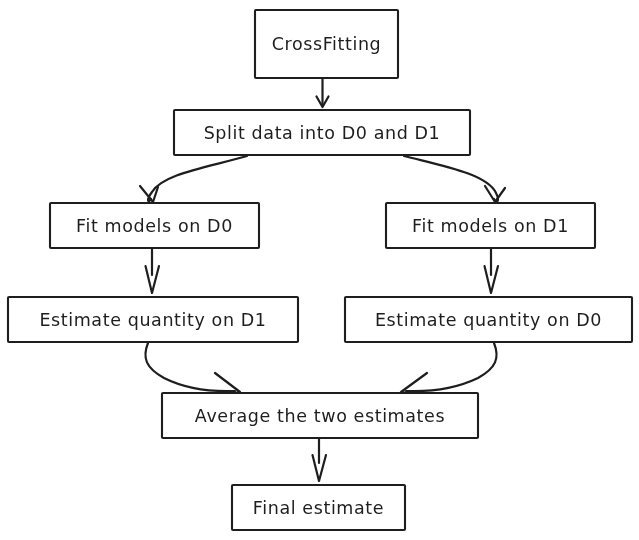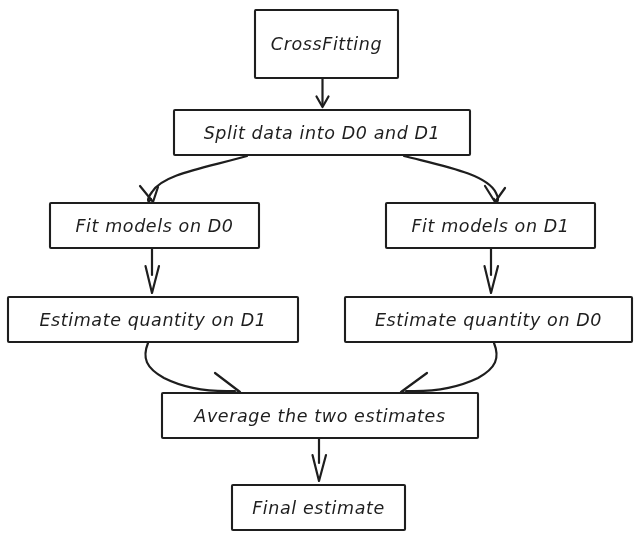--- a/index.html
+++ b/index.html
@@ -11,21 +11,20 @@
     width: 639px;
     height: 540px;
     overflow: hidden;
     font-family: "DejaVu Sans", sans-serif;
   }
   #canvas {
     position: relative;
     width: 639px;
     height: 540px;
     background: #ffffff;
-    font-style: italic;
   }
   svg#diagram {
     position: absolute;
     left: 0;
     top: 0;
     width: 639px;
     height: 540px;
   }
   .node-rect {
     fill: #ffffff;

